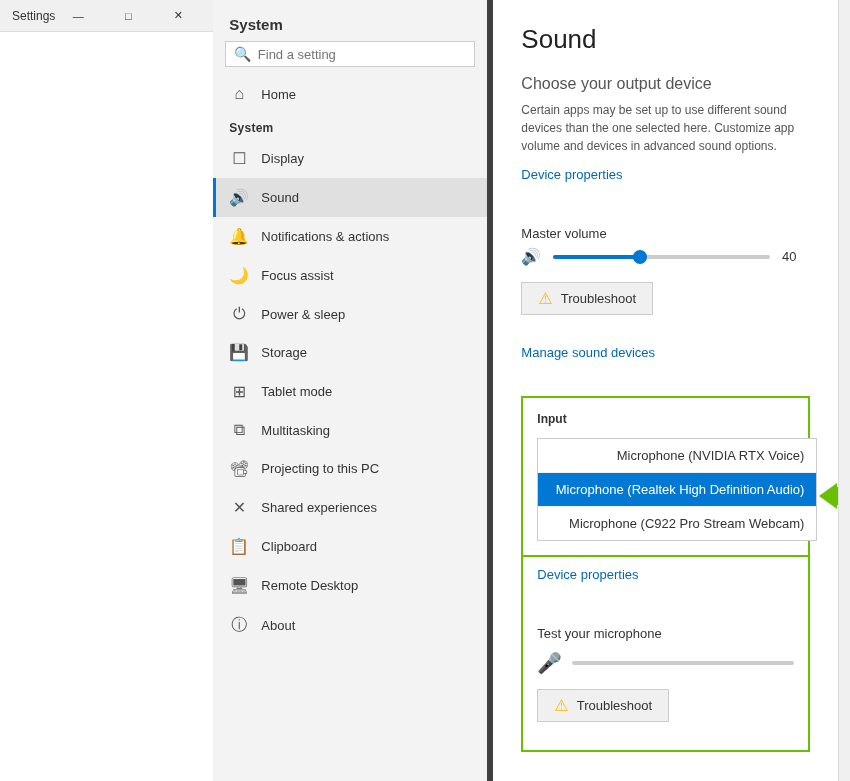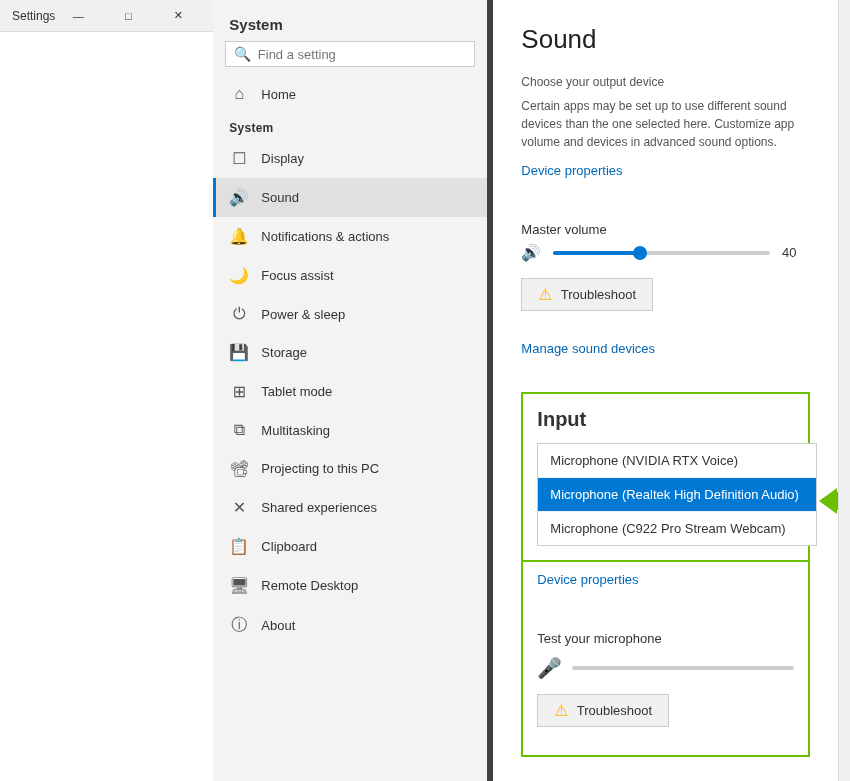--- a/index.html
+++ b/index.html
@@ -131,21 +131,21 @@
       color: #222;
       margin-bottom: 20px;
     }
     .section-title {
       font-size: 16px;
       font-weight: 600;
       color: #333;
       margin-bottom: 12px;
     }
     .label-text {
-      font-size: 12px;
+      font-size: 16px;
       color: #555;
       margin-bottom: 8px;
     }
     .dropdown-row {
       display: flex;
       align-items: center;
       margin-bottom: 10px;
     }
     .dropdown-select {
       border: 1px solid #ccc;
@@ -244,38 +244,39 @@
     }
     .input-box {
       border: 2px solid #6abf00;
       background: #fff;
       padding: 14px 14px 14px;
       margin-bottom: 0;
       position: relative;
       z-index: 2;
     }
     .input-section-title {
-      font-size: 20px;
+      font-size: 12px;
       font-weight: 600;
       color: #333;
       margin-bottom: 12px;
     }
     .dropdown-list {
       border: 1px solid #ccc;
       background: #fff;
       font-size: 13px;
       width: 280px;
       position: relative;
       z-index: 10;
     }
     .dropdown-list-item {
       padding: 9px 12px;
       cursor: pointer;
       color: #333;
       border-bottom: 1px solid #f0f0f0;
+      text-align: right;
     }
     .dropdown-list-item:last-child { border-bottom: none; }
     .dropdown-list-item.selected {
       background: #0078d4;
       color: #fff;
     }
     .overlapping-content {
       background: rgba(255,255,255,0.92);
       padding: 0 14px 14px;
       font-size: 12px;

